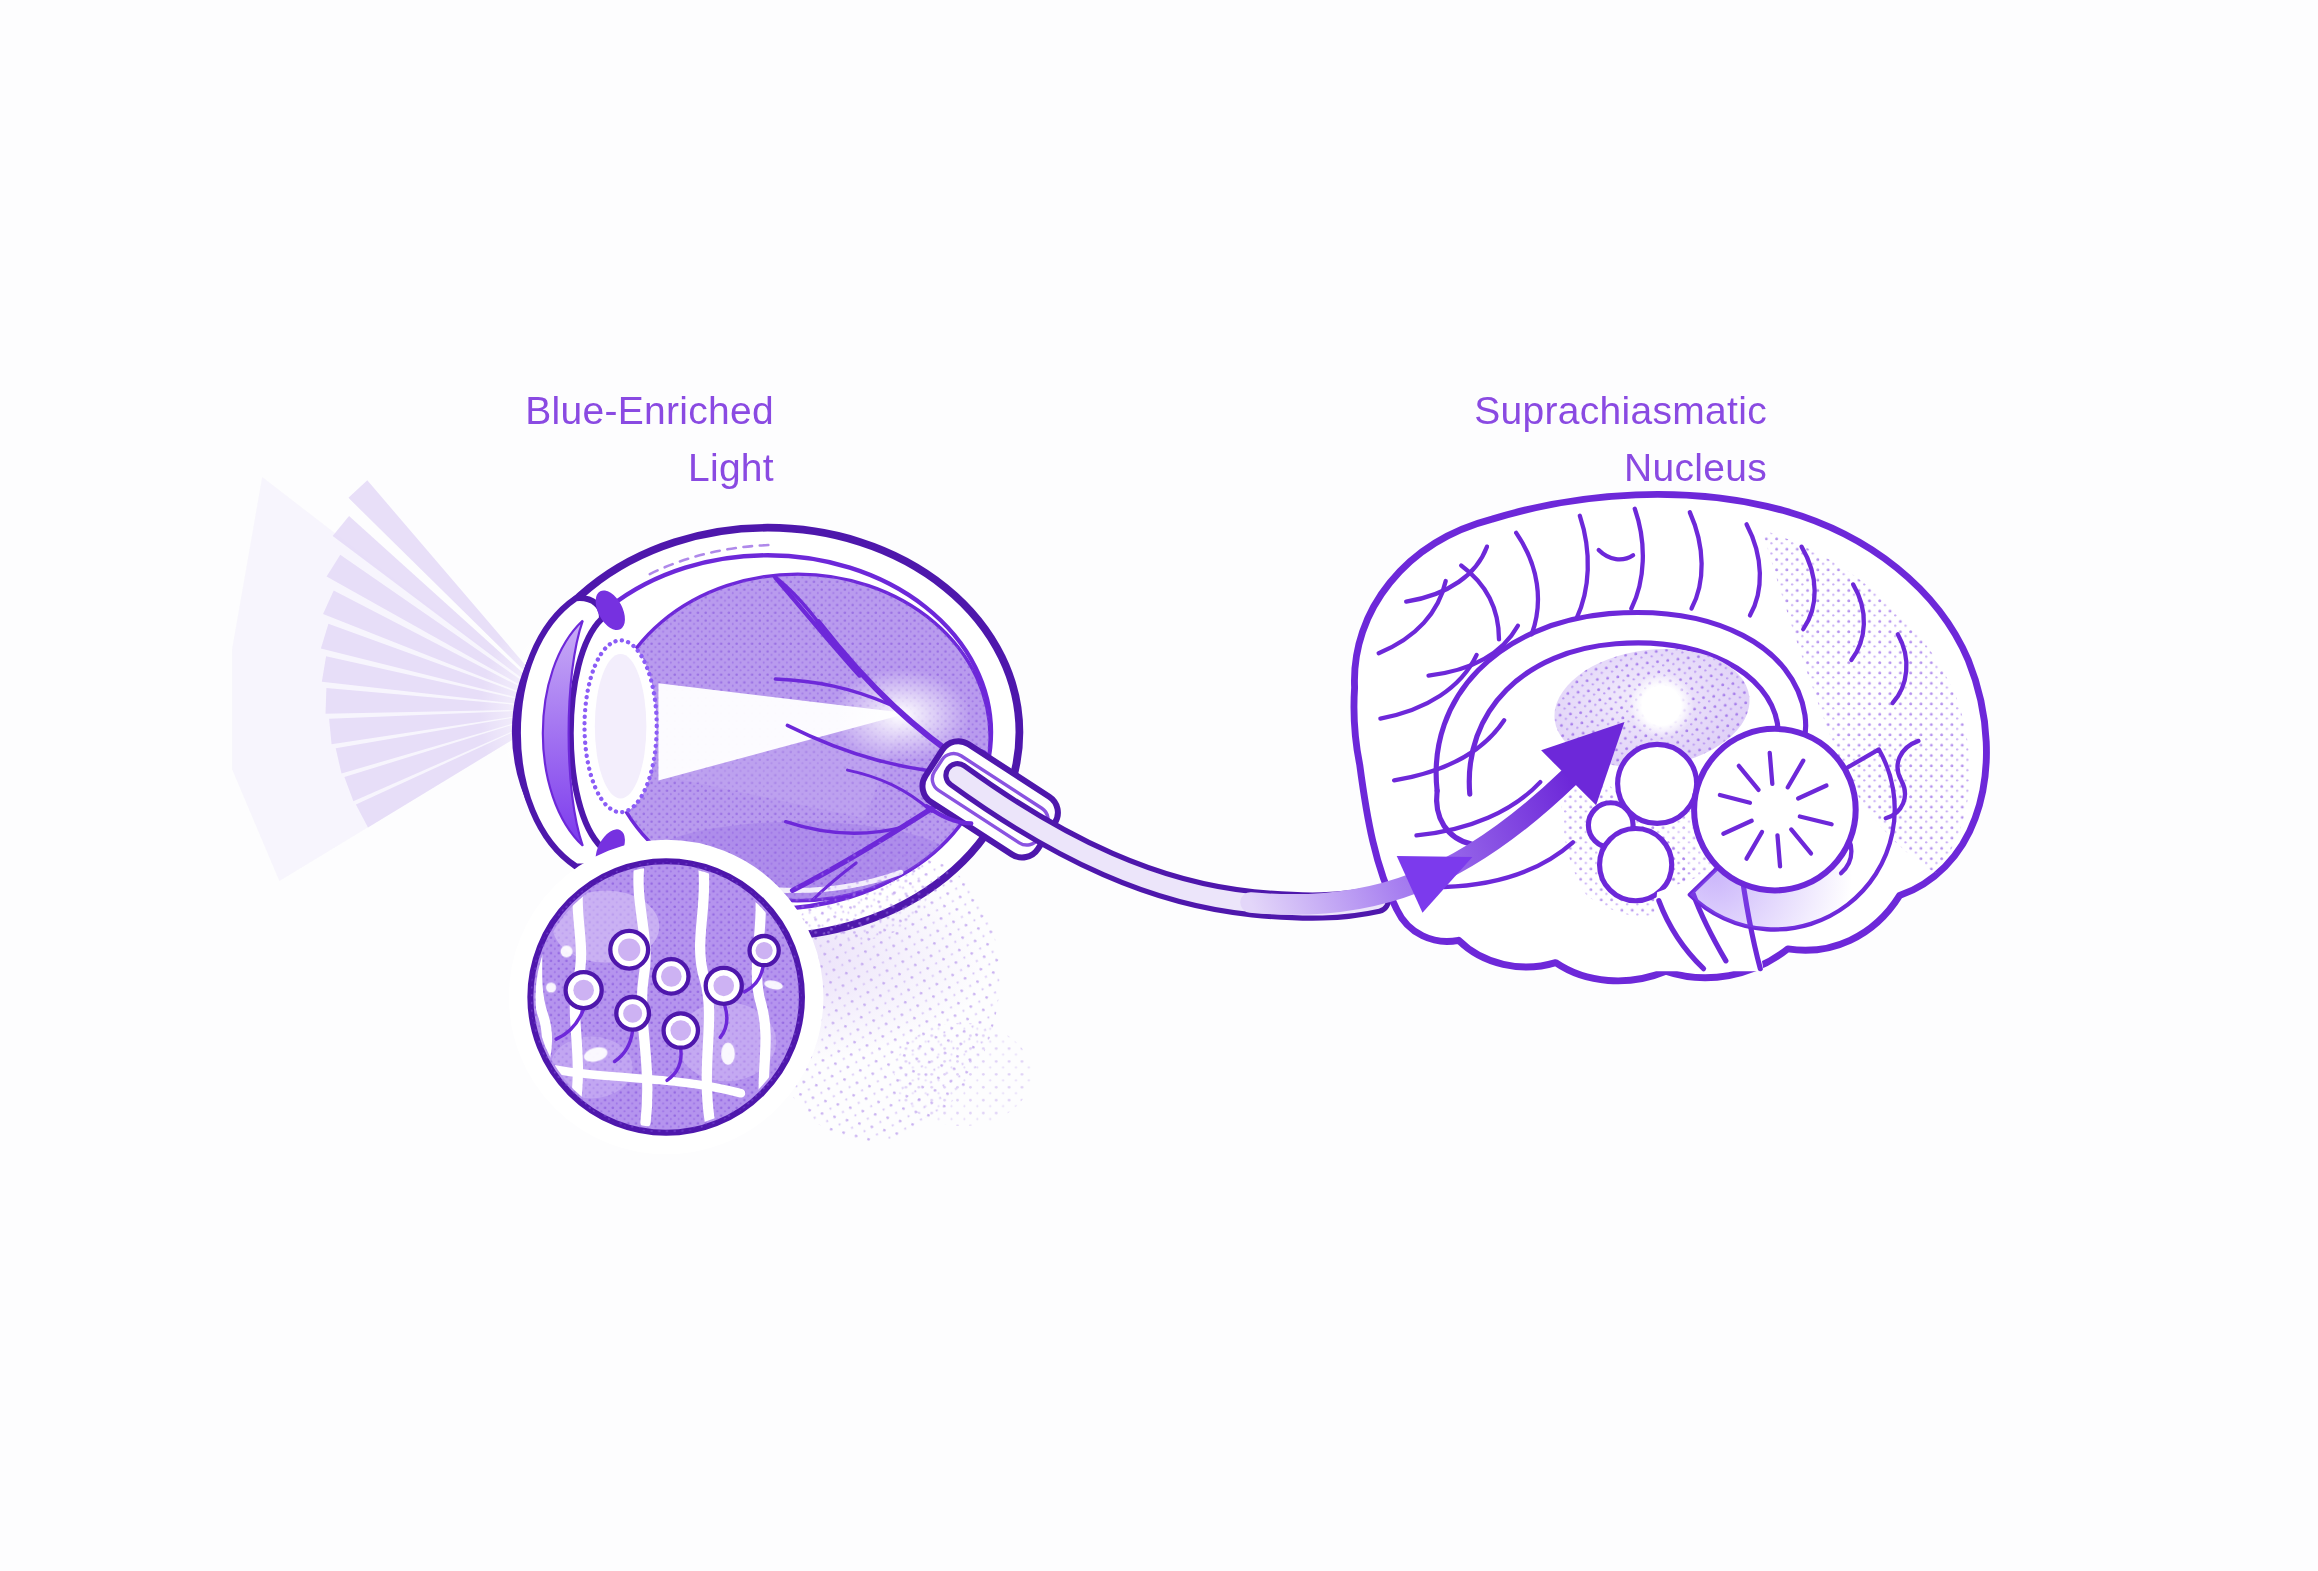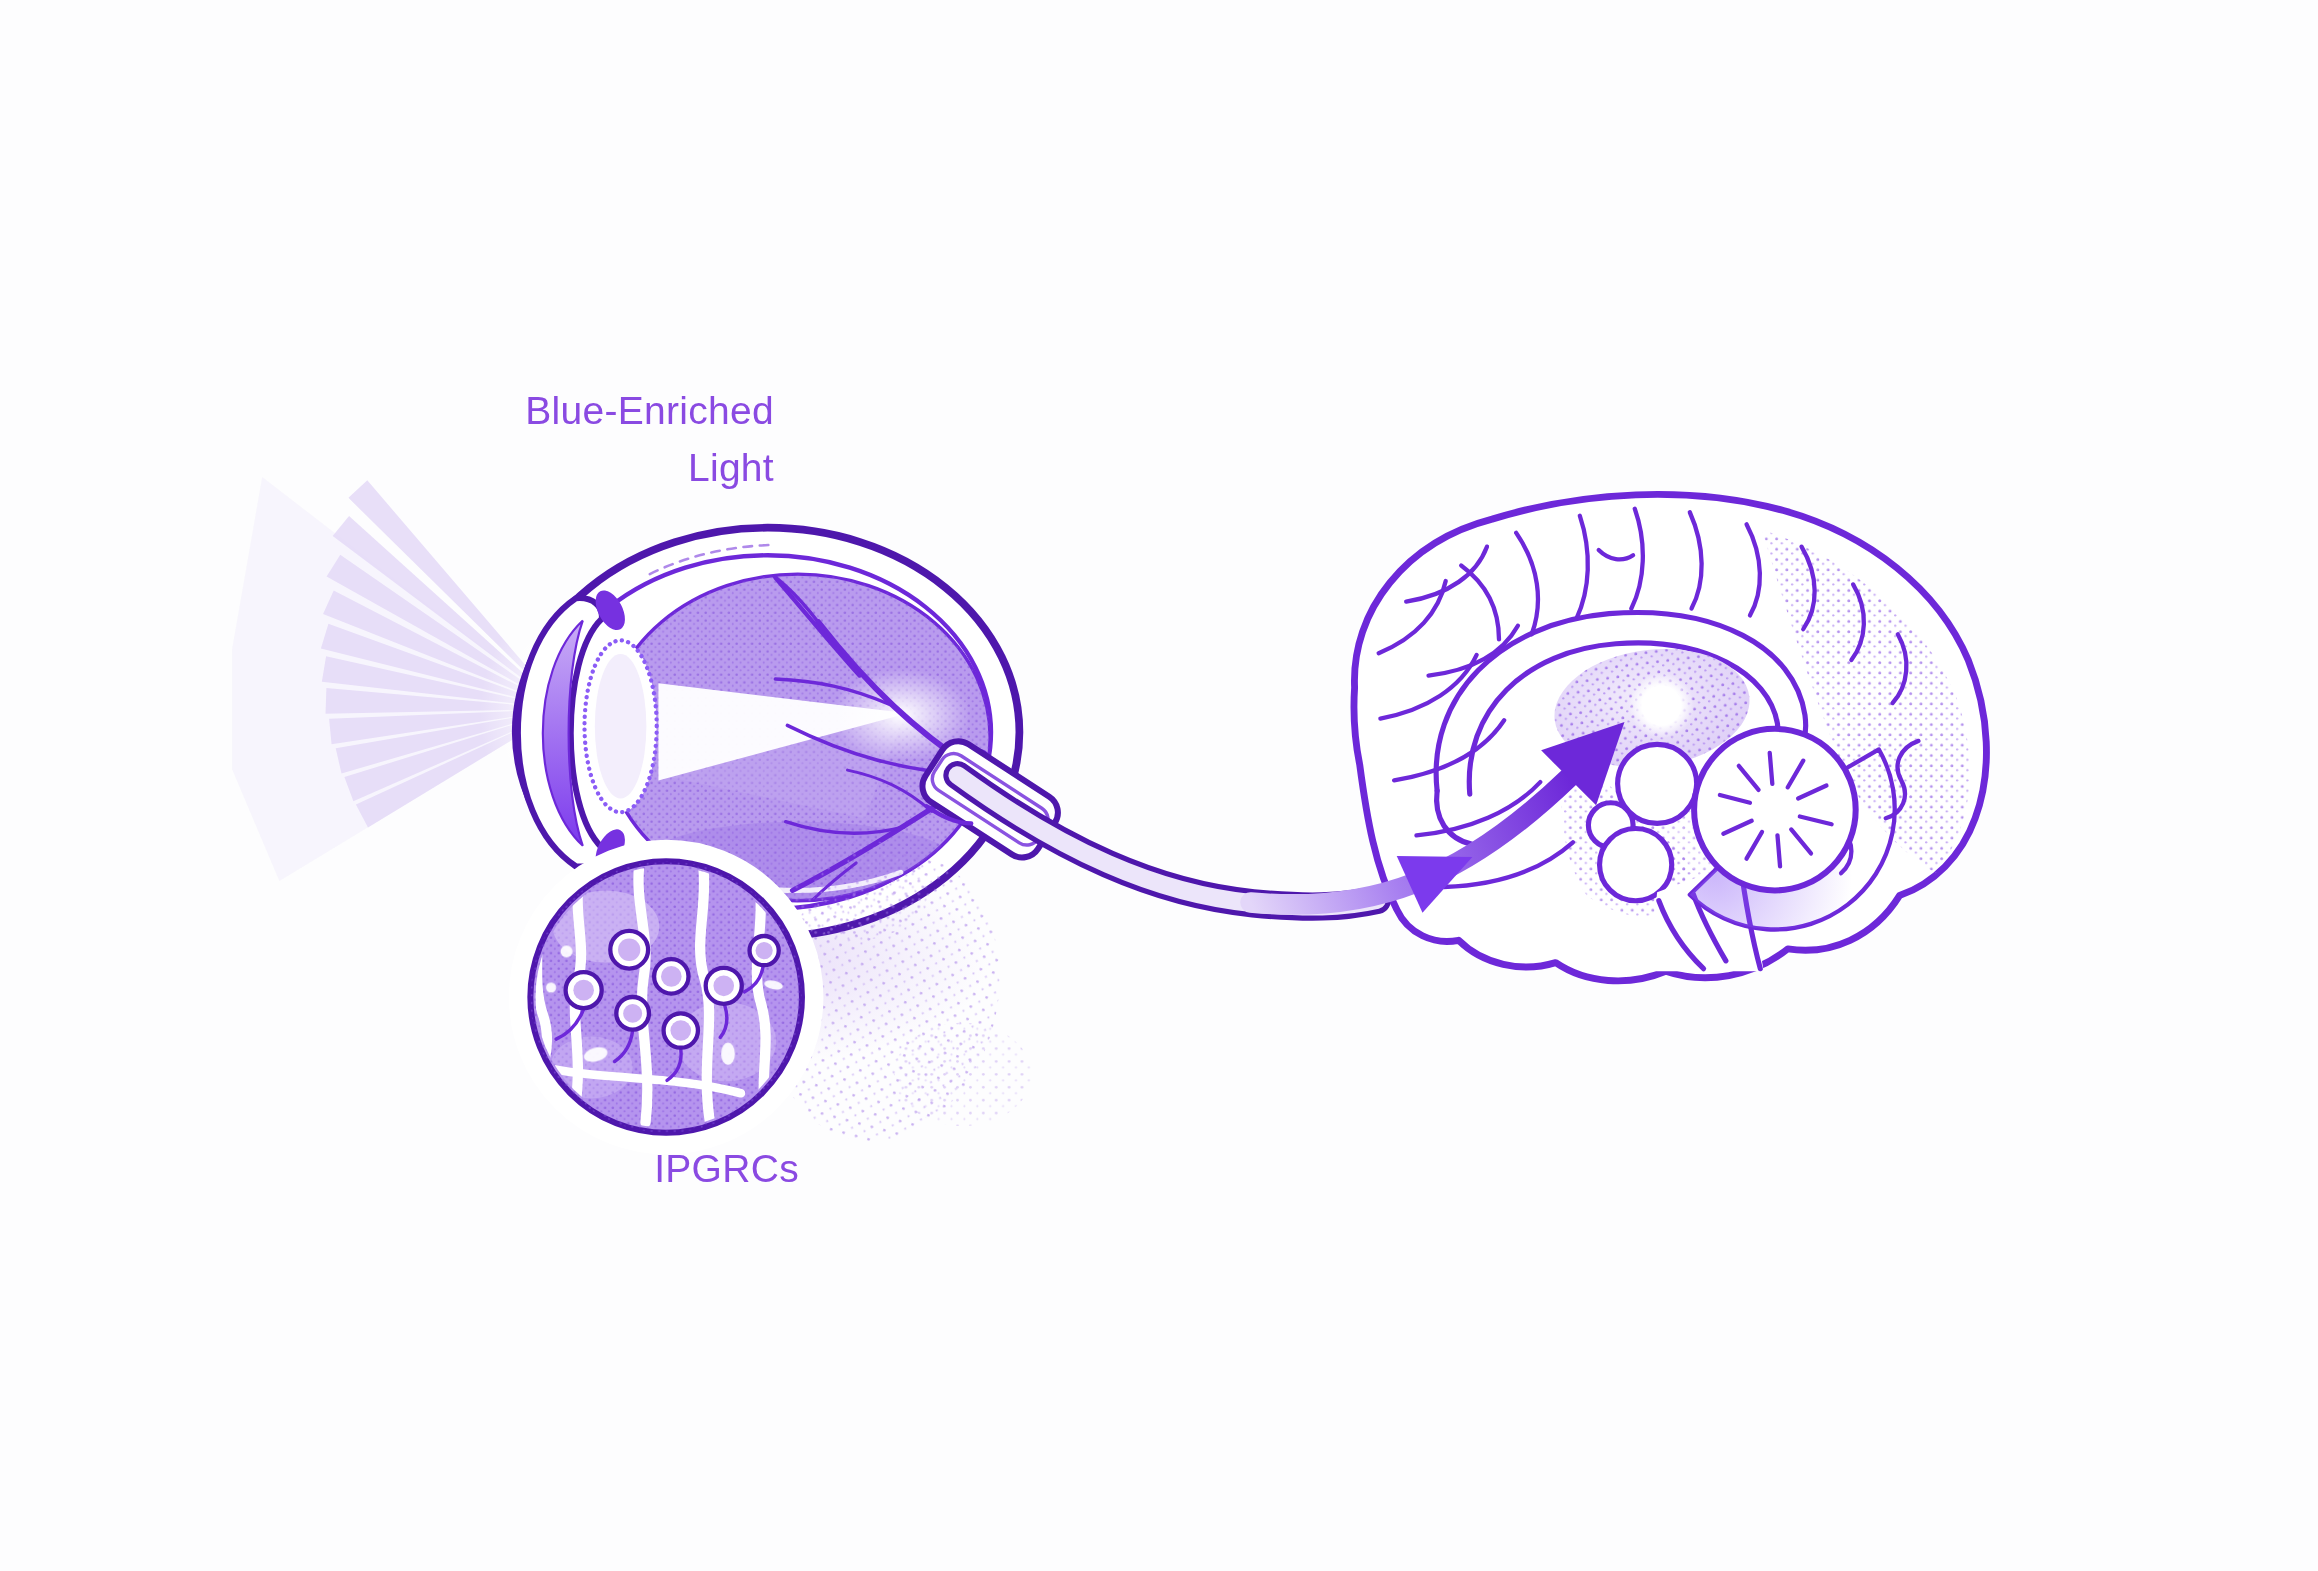--- a/index.html
+++ b/index.html
@@ -324,18 +324,18 @@
 
   <g>
     <path d="M 1455,1050 C 1595,1063 1700,1025 1825,905" stroke="url(#gradArrow)" stroke-width="24" fill="none" stroke-linecap="round"></path>
     <polygon class="fa" points="1713,997 1655,1062 1625,996"></polygon>
     <polygon class="fo" points="1890,840 1857,937 1793,873"></polygon>
   </g>
 </svg>
 
 <div class="label" style="left:628px;top:383px;width:292px">Blue-Enriched Light</div>
 
-
-
-<div class="label" style="left:670px;top:1141px;width:258px">IPGRCs</div>
+<div class="label" style="left:1578px;top:383px;width:378px">Suprachiasmatic Nucleus</div>
+
+
 
 </div>
 
 
 </body></html>

